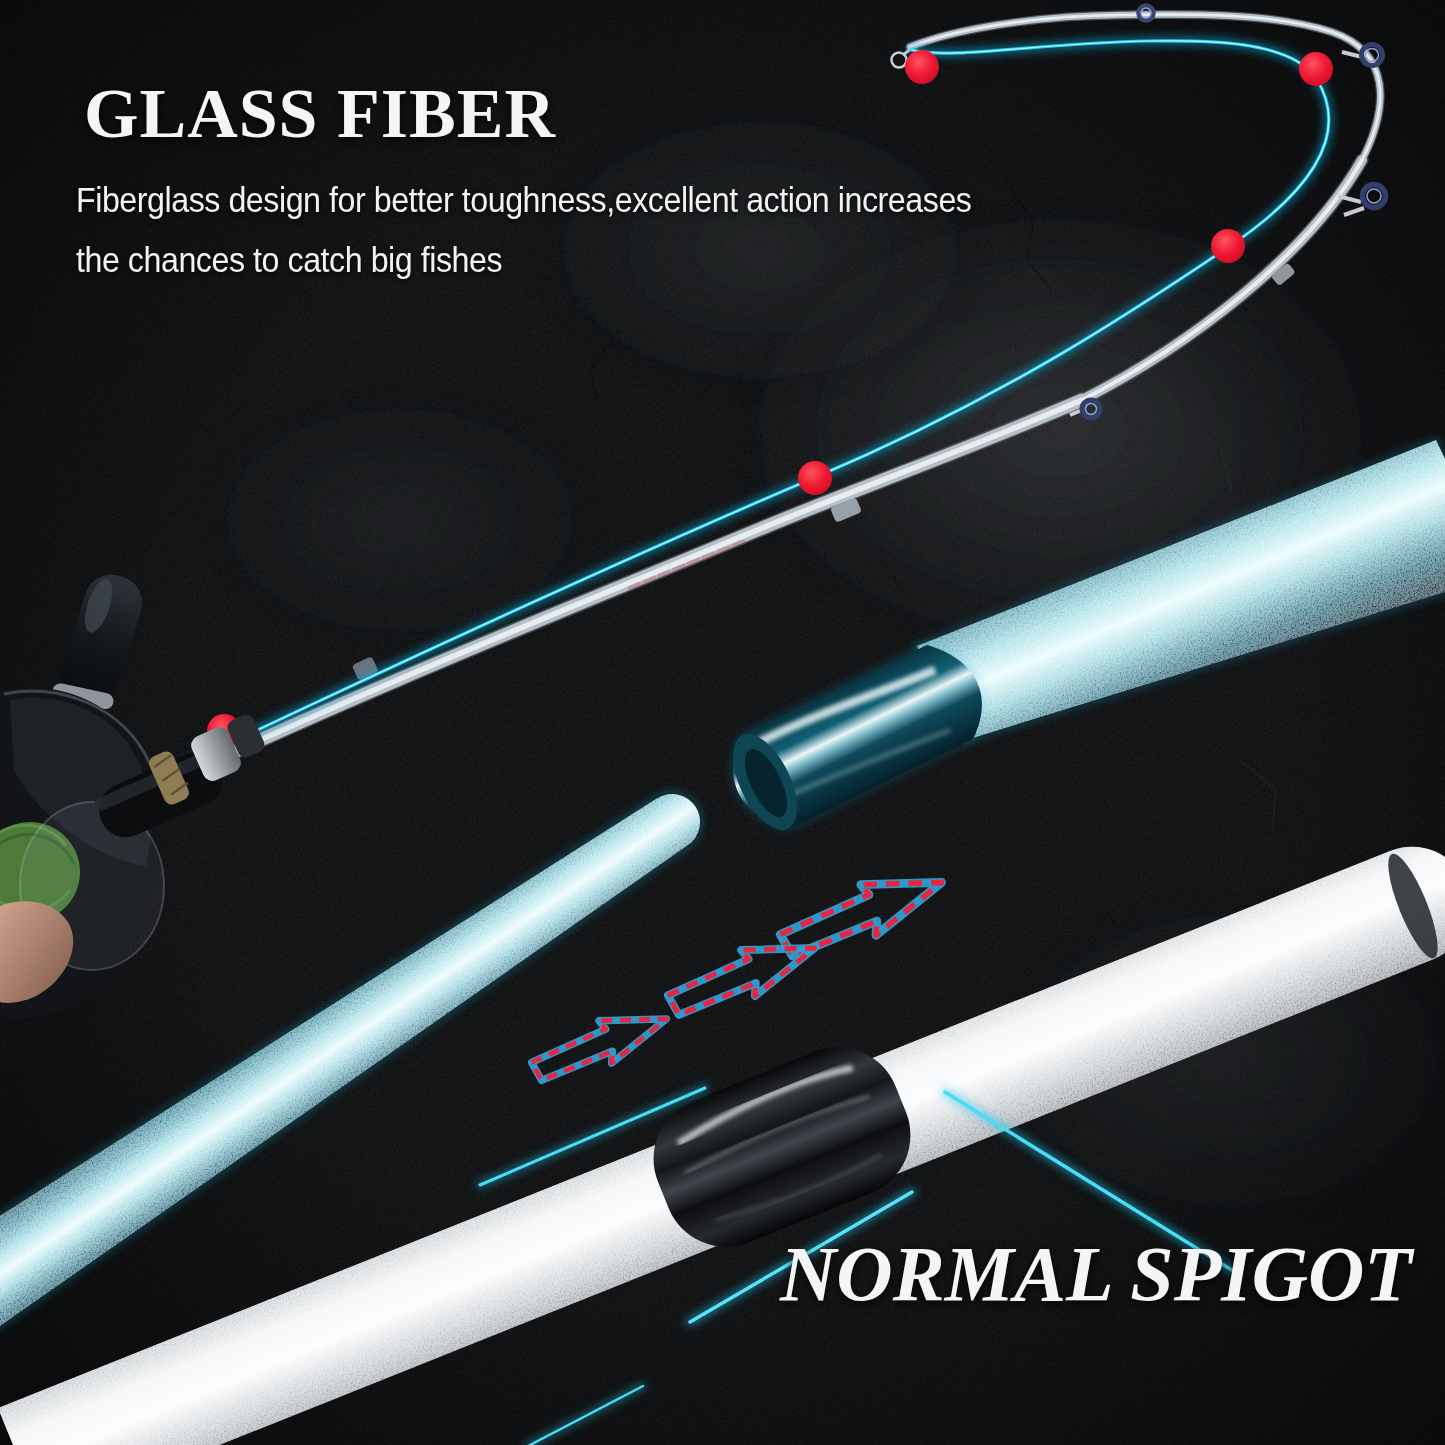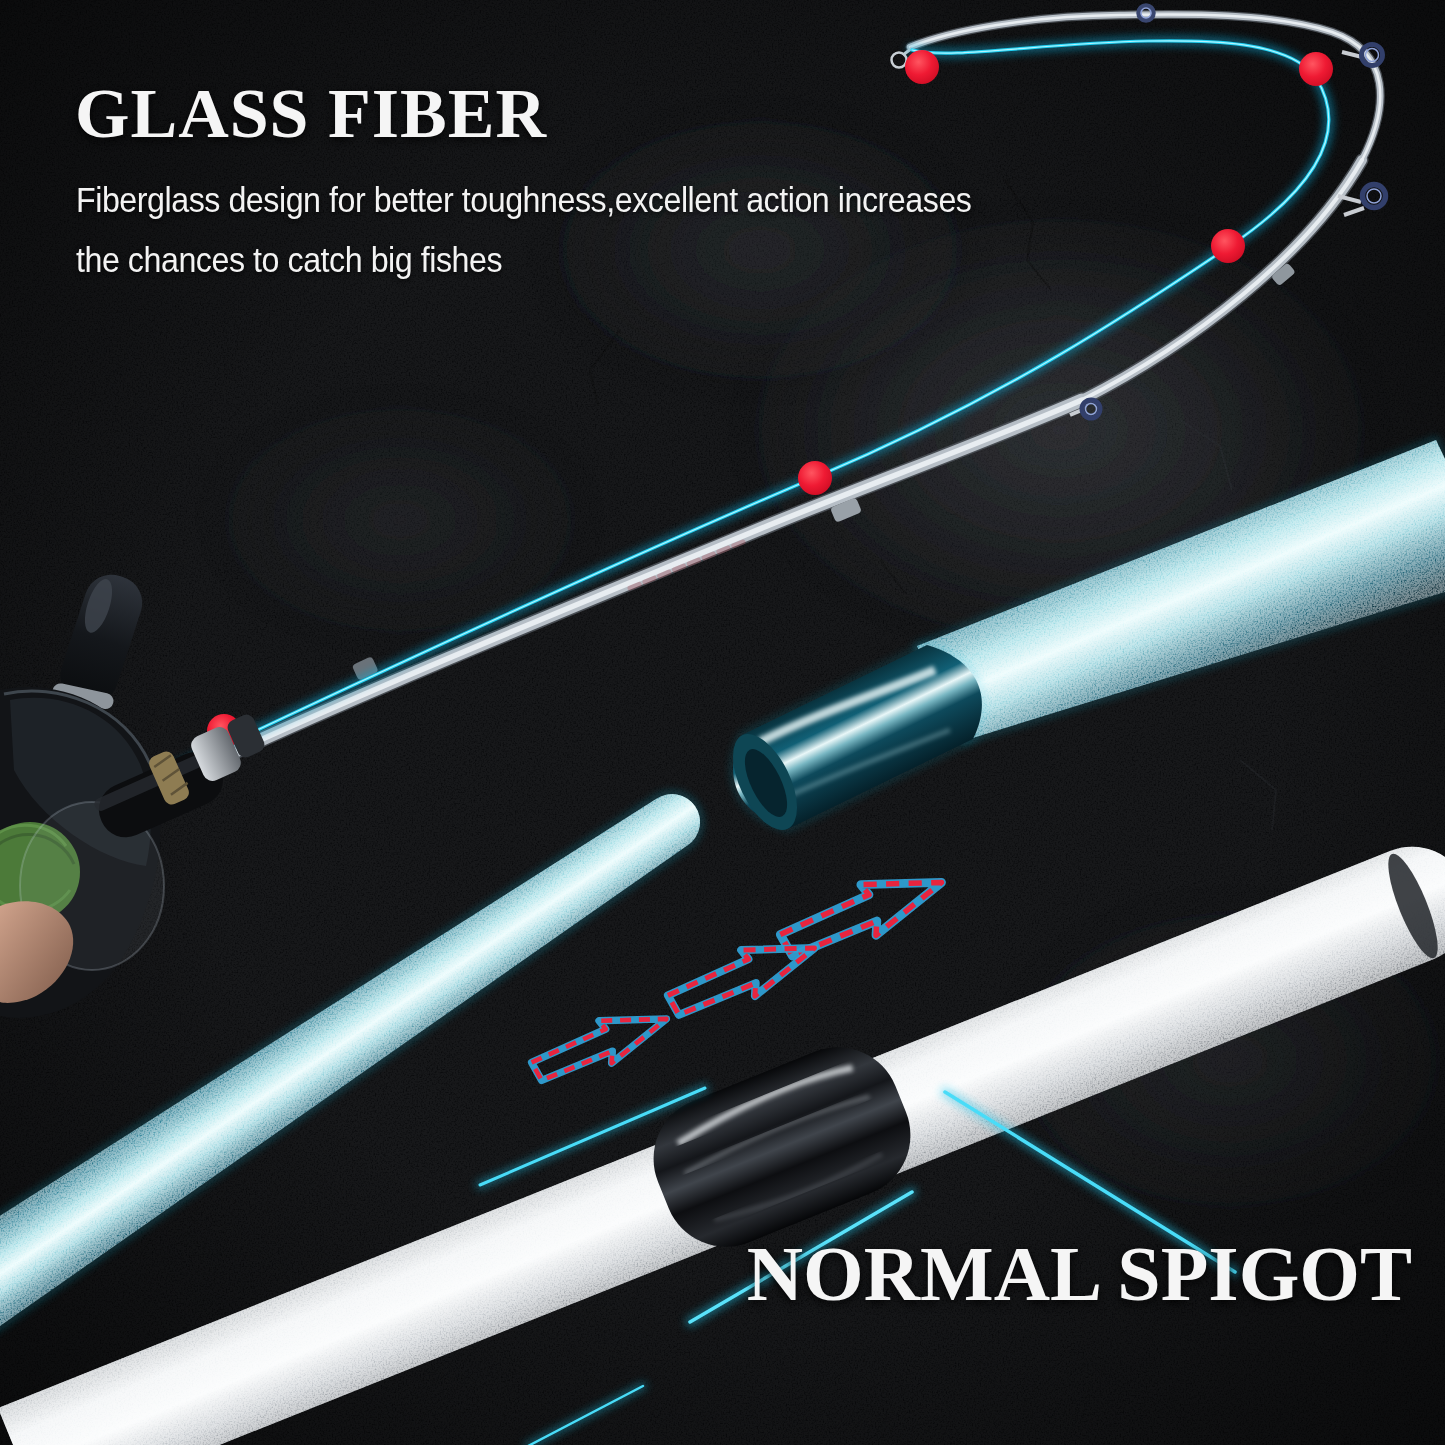--- a/index.html
+++ b/index.html
@@ -1,27 +1,27 @@
 <!DOCTYPE html>
 <html><head>
 <meta charset="utf-8">
 <style>
   html,body{margin:0;padding:0;background:#0a0b0d;}
   body{width:1445px;height:1445px;position:relative;overflow:hidden;
        font-family:"Liberation Sans",sans-serif;}
   #scene{position:absolute;left:0;top:0;width:1445px;height:1445px;display:block;}
   .txt{position:absolute;color:#f5f5f5;white-space:nowrap;}
-  #title{left:75px;top:74px;font-family:"Liberation Serif",serif;font-weight:bold;
+  #title{left:84px;top:74px;font-family:"Liberation Serif",serif;font-weight:bold;
          font-size:70px;letter-spacing:1px;text-shadow:0 3px 8px rgba(0,0,0,.85);}
   #desc{left:76px;top:170px;font-size:35px;line-height:60px;letter-spacing:-.5px;
         transform:scaleX(.92);transform-origin:left top;color:#f3f3f3;
         text-shadow:0 2px 6px rgba(0,0,0,.8);}
   #callout{right:33px;top:1232px;font-family:"Liberation Serif",serif;
            font-weight:bold;font-size:78px;line-height:84px;
-           text-shadow:0 3px 10px rgba(0,0,0,.9);}
+           text-shadow:0 3px 10px rgba(0,0,0,.9);font-style:italic;}
 </style>
 </head>
 <body>
 
 <svg id="scene" viewBox="0 0 1445 1445" xmlns="http://www.w3.org/2000/svg">
   <defs>
     <filter id="blur2">
         <feGaussianBlur stdDeviation="2"></feGaussianBlur>
       </filter>
     <filter id="blur4" x="-20%" y="-20%" width="140%" height="140%">

